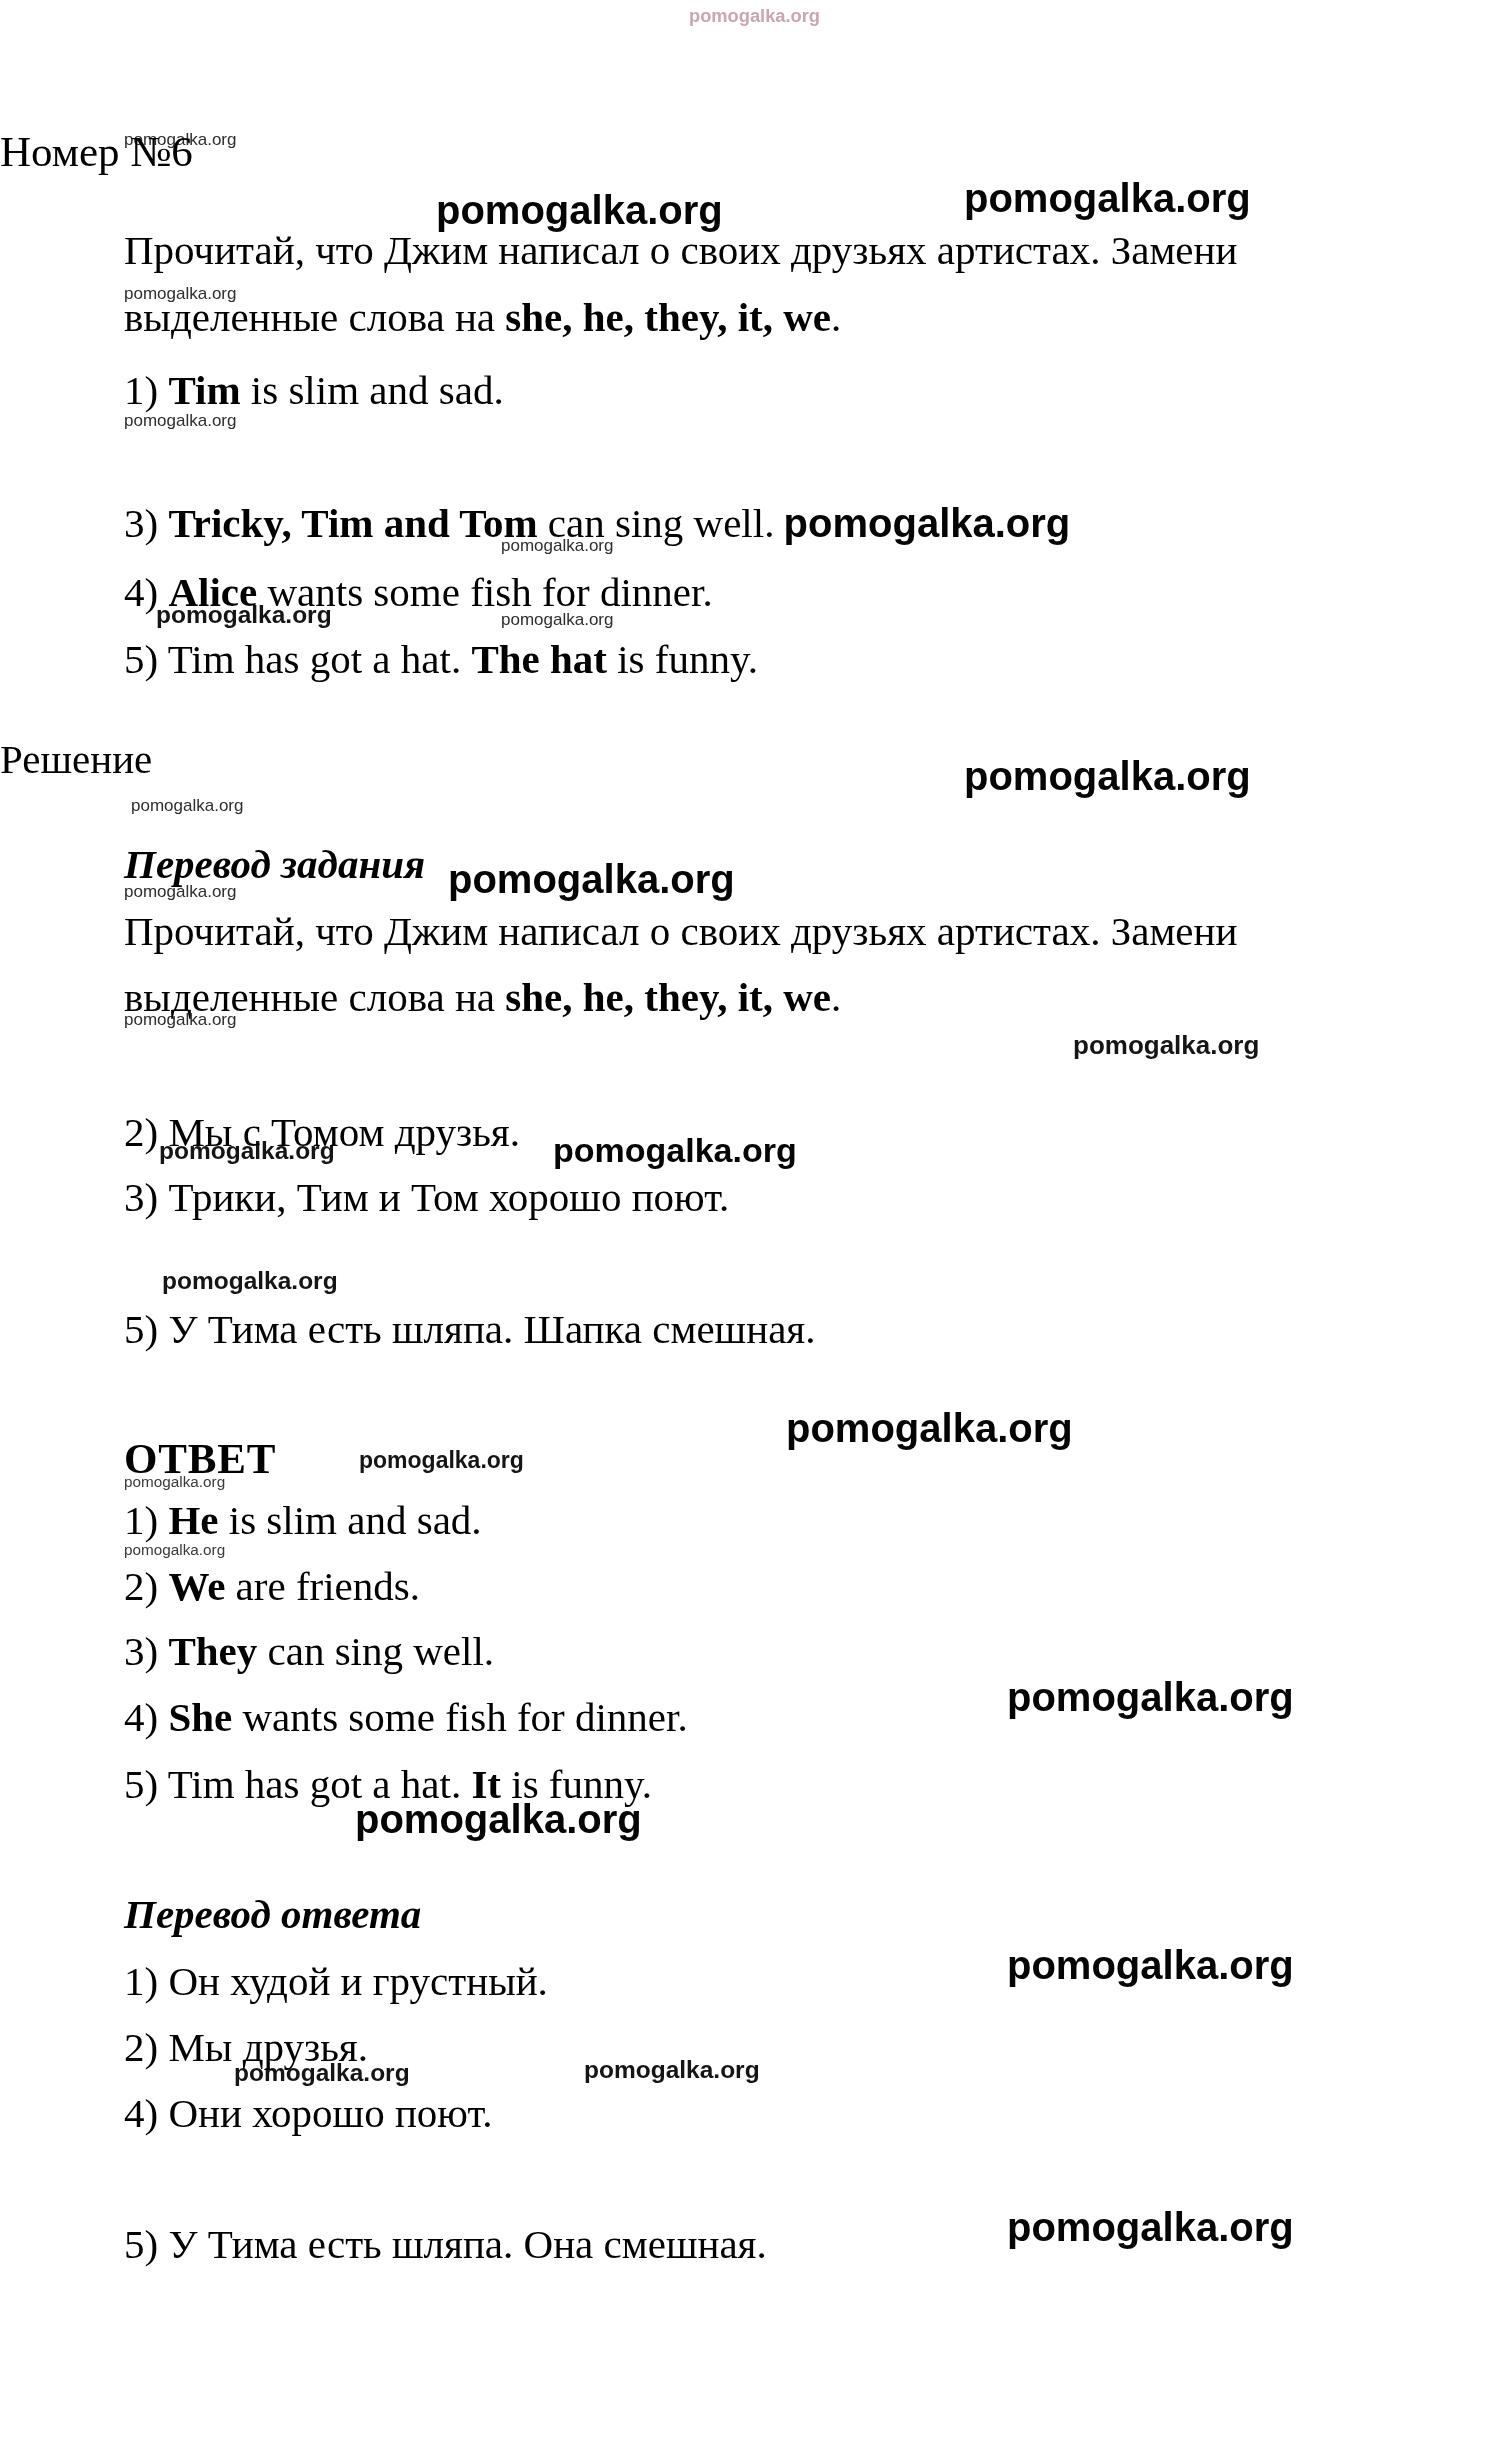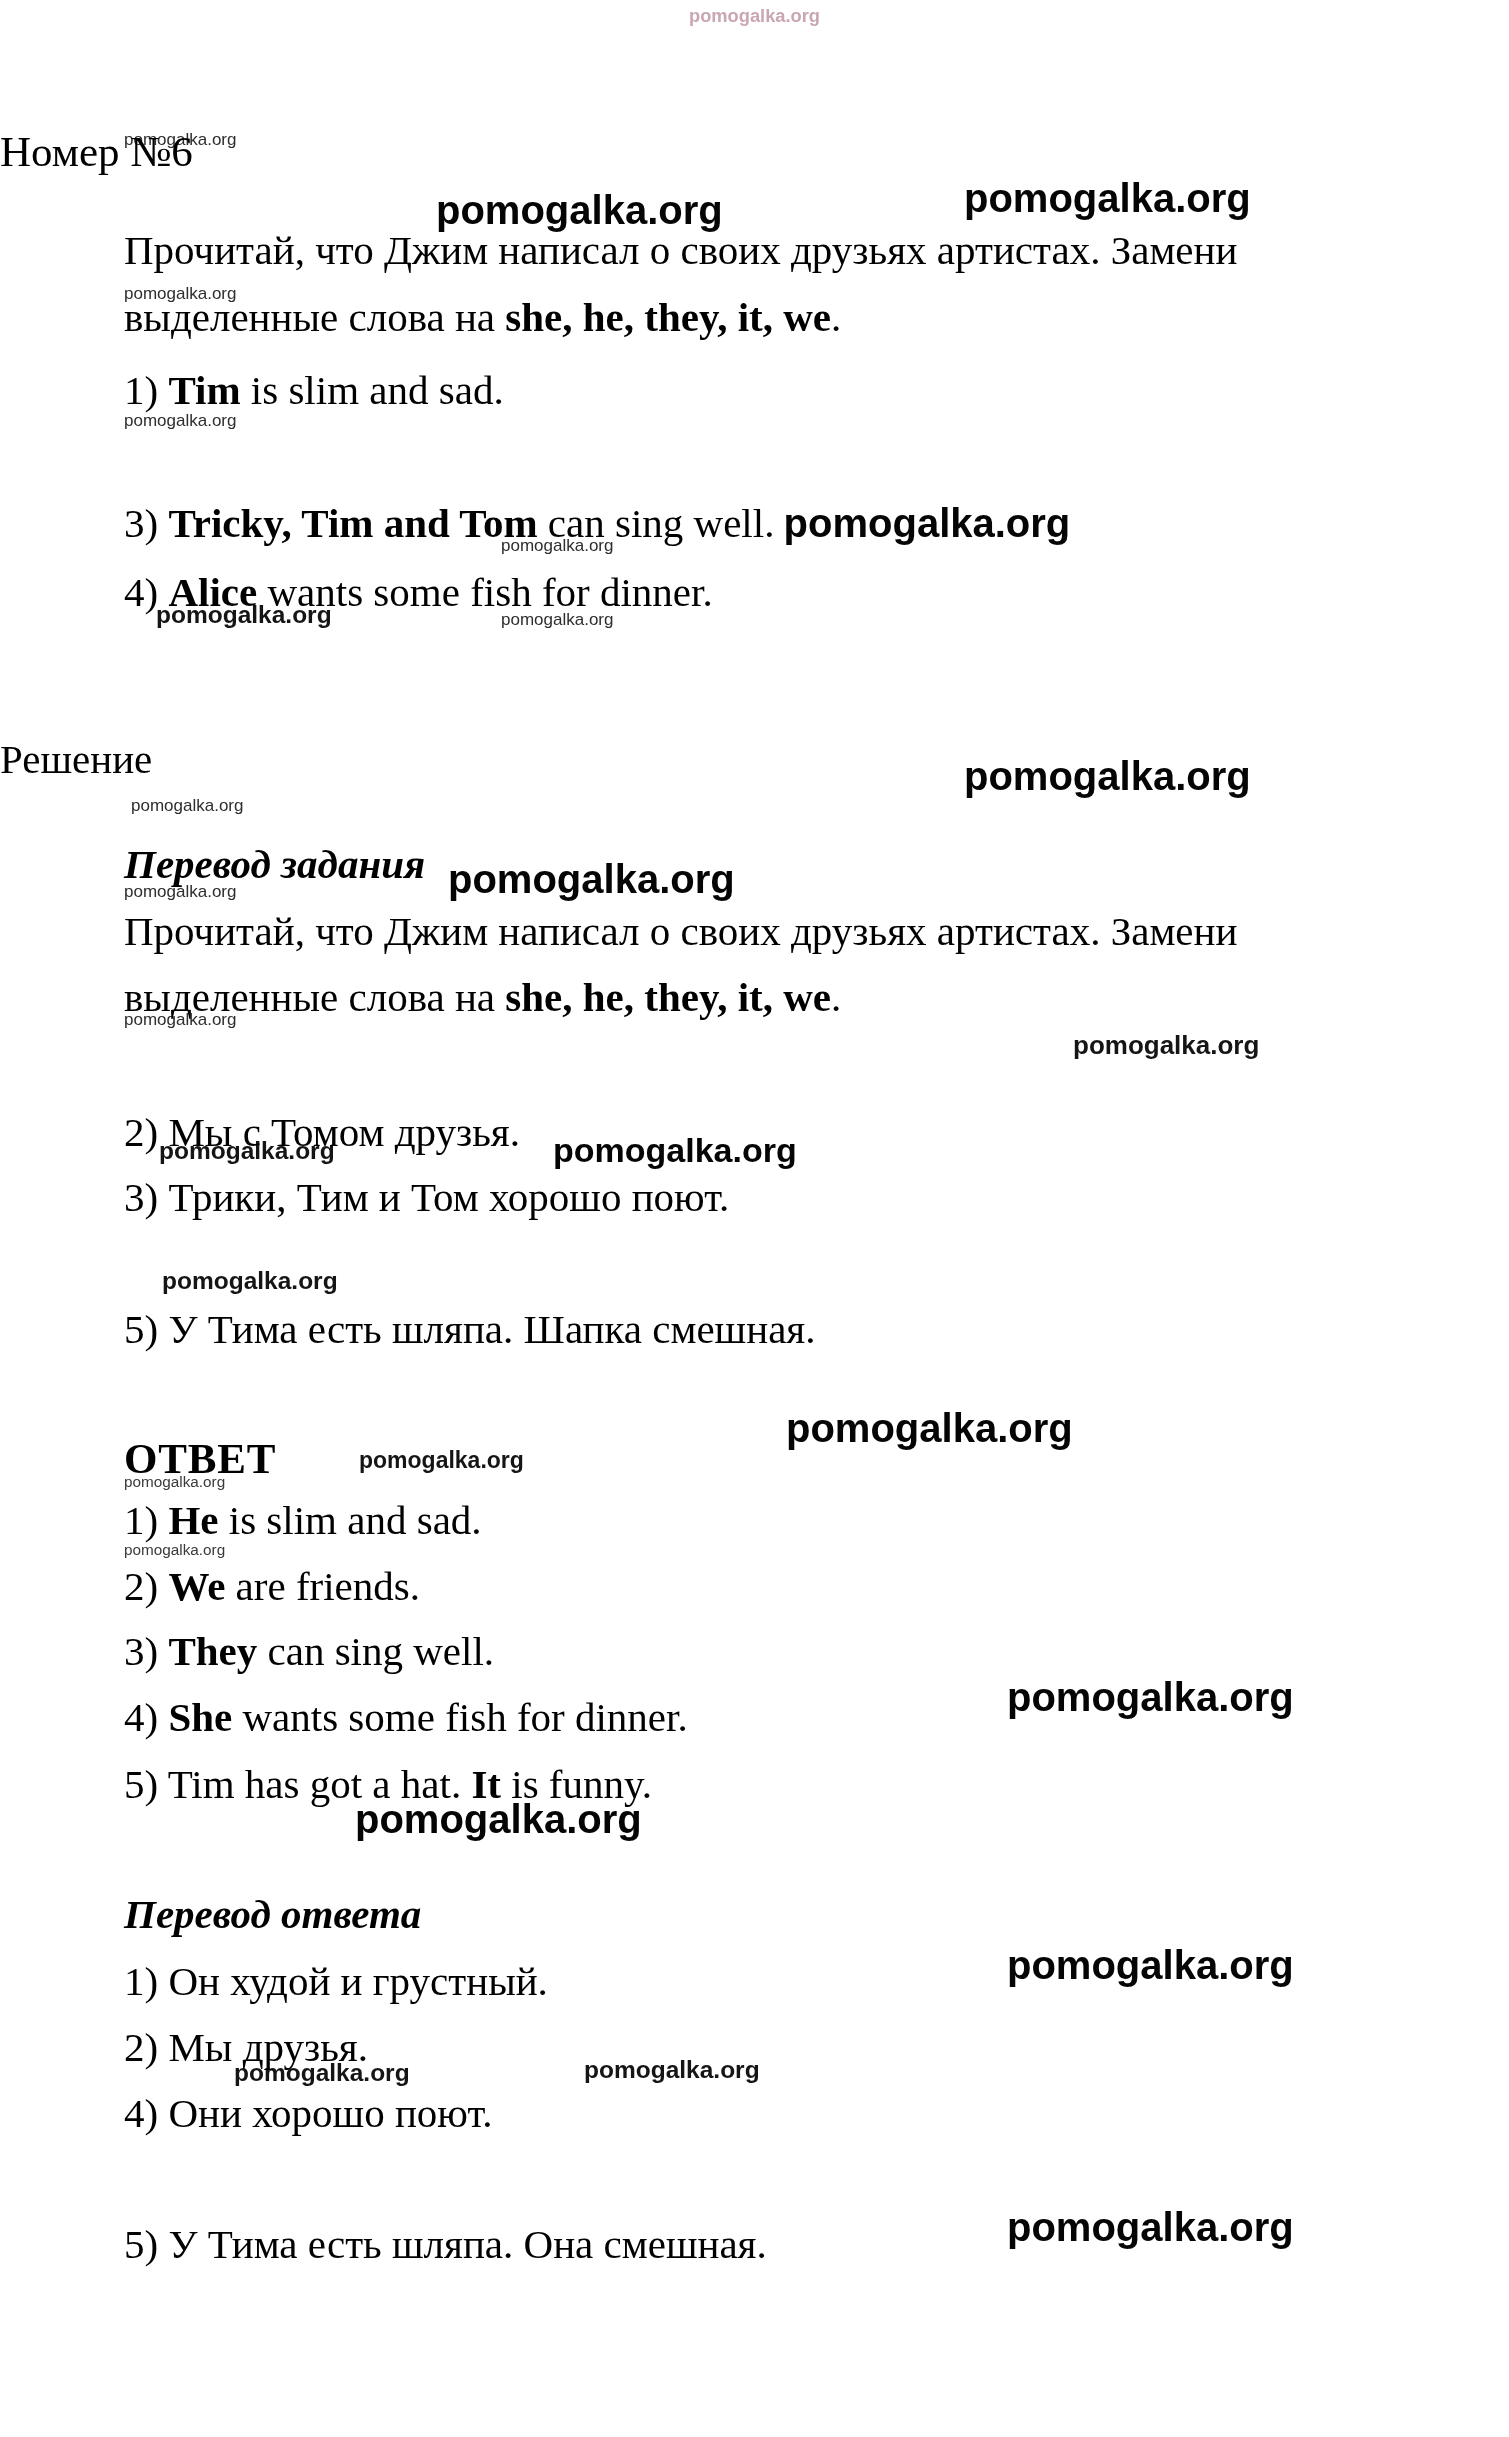--- a/index.html
+++ b/index.html
@@ -90,20 +90,23 @@
 
   <div class="line" style="top:368px">
     <span>1) </span><b>Tim</b><span> is slim and sad.</span>
   </div>
   <div class="line" style="top:501px">
     <span>3) </span><b>Tricky, Tim and Tom</b><span> can sing well.</span><span class="wm-inline">pomogalka.org</span>
   </div>
   <div class="line" style="top:570px">
     <span>4) </span><b>Alice</b><span> wants some fish for dinner.</span>
   </div>
+  <div class="line" style="top:637px">
+    <span>5) Tim has got a hat. </span><b>The hat</b><span> is funny.</span>
+  </div>
 
   <div class="line centered" style="top:737px">Решение</div>
 
   <div class="line heading-italic" style="top:842px">Перевод задания</div>
   <div class="line" style="top:909px">Прочитай, что Джим написал о своих друзьях артистах. Замени</div>
   <div class="line" style="top:975px">
     <span>выделенные слова на </span><b>she, he, they, it, we</b><span>.</span>
   </div>
 
   <div class="line" style="top:1110px">2) Мы с Томом друзья.</div>

